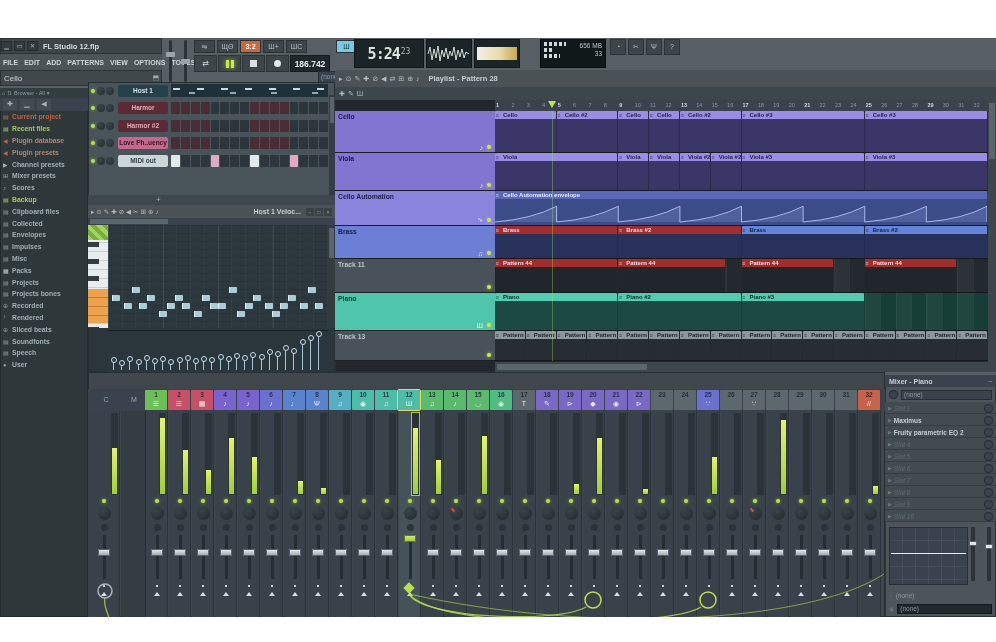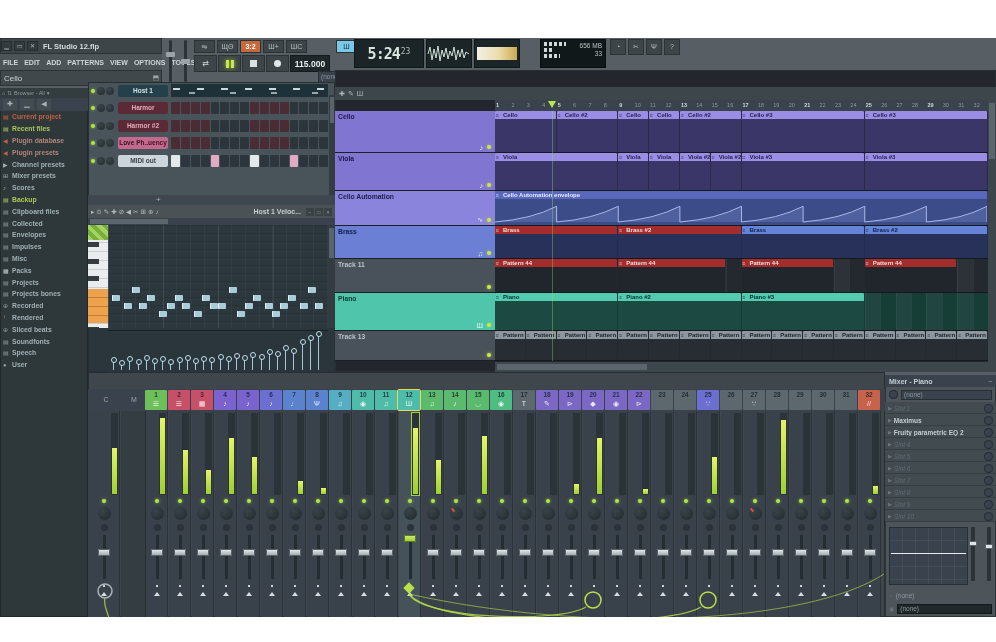--- a/index.html
+++ b/index.html
@@ -273,21 +273,21 @@
           <i></i>
           <i></i>
         </span>
       </div>
     <div class="t-btn">
         <span class="stop-sq"></span>
       </div>
     <div class="t-btn">
         <span class="rec-ci"></span>
       </div>
-    <div class="tempo">115.000</div>
+    <div class="tempo">186.742</div>
   </div>
 
   <div class="ic-row" style="left:336px;top:2px">
     <span class="ic-box blue">Ш</span>
     <span class="ic-box">▶</span>
   </div>
   <div class="none-sel">(none)</div>
 
   <div class="time-panel">
     <span class="time-main">5:24</span>
@@ -660,20 +660,33 @@
         <div class="vel-head" style="left: 201.8px; bottom: 31px;"></div>
         <div class="vel-stem" style="left: 210px; height: 34px;"></div>
         <div class="vel-head" style="left: 210px; bottom: 35px;"></div>
       </div>
     <div class="pr-vscroll">
         <i></i>
       </div>
   </div>
 
   <div class="playlist">
+    <div class="pl-tb">
+      <span class="mini">▸</span>
+      <span class="mini">⊙</span>
+      <span class="mini">✎</span>
+      <span class="mini">✚</span>
+      <span class="mini">⊘</span>
+      <span class="mini">◀</span>
+      <span class="mini">⇄</span>
+      <span class="mini">⊞</span>
+      <span class="mini">⊕</span>
+      <span class="mini">♪</span>
+      <span class="pl-title">Playlist - Pattern 28</span>
+    </div>
     <div class="pl-sub">
       <span class="mini">✚</span>
       <span class="mini">✎</span>
       <span class="mini">Ш</span>
     </div>
     <div class="pl-ruler" id="pl-ruler">
         <span class="maj">1</span>
         <span>2</span>
         <span>3</span>
         <span>4</span>

